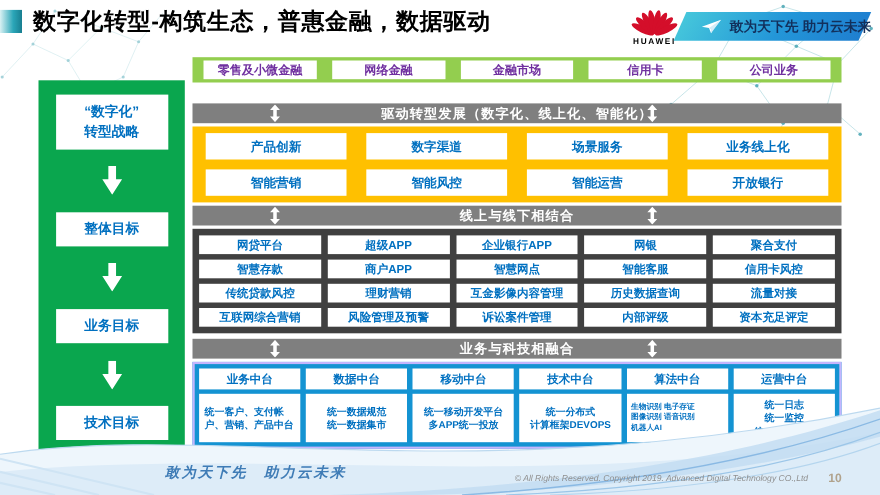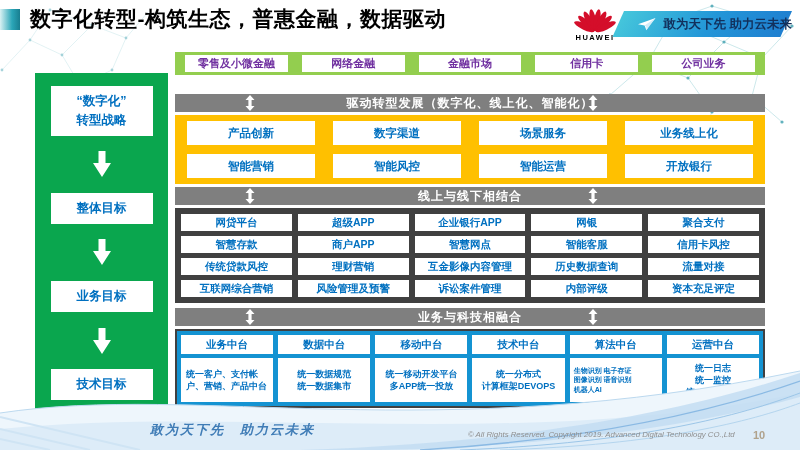--- a/index.html
+++ b/index.html
@@ -51,21 +51,21 @@
     line-height:18px; margin-bottom:3px; }
   .bar-gray .va { position:absolute; top:1px; }
   .block-yellow { background:#ffc000; display:grid; grid-template-columns:repeat(4,1fr);
     grid-template-rows:24px 24px; gap:9px 18px; padding:6px 12px; margin-bottom:3px; }
   .ycell { background:#fff; color:#0070c0; font-weight:bold; font-size:11.5px;
     display:flex; align-items:center; justify-content:center; white-space:nowrap; }
   .block-blue { background:#404040; display:grid; grid-template-columns:repeat(5,1fr);
     grid-template-rows:repeat(4,17px); gap:5px 6px; padding:6px; margin-bottom:5px; }
   .bcell { background:#fff; color:#0070c0; font-weight:bold; font-size:10.5px;
     display:flex; align-items:center; justify-content:center; white-space:nowrap; }
-  .block-bottom { background:#1493d2; border:2px solid #404040; display:grid;
+  .block-bottom { background:#1493d2; border:2px solid #c4b5fd; display:grid;
     grid-template-columns:repeat(6,1fr); grid-template-rows:19px 44px; gap:4px 5px;
     padding:4px; margin-bottom:0; }
   .hcell { background:#fff; color:#0070c0; font-weight:bold; font-size:10.5px;
     display:flex; align-items:center; justify-content:center; white-space:nowrap; }
   .dcell { background:#fff; color:#0070c0; font-weight:bold; font-size:9px;
     line-height:1.35; display:flex; align-items:center; justify-content:center;
     text-align:center; white-space:pre-line; padding:1px 3px; }
   .dcell.wrap { white-space:normal; text-align:left; padding:1px 5px; }
   .dcell.tiny { font-size:7px; text-align:left; justify-content:flex-start; padding:1px 4px; }
 

